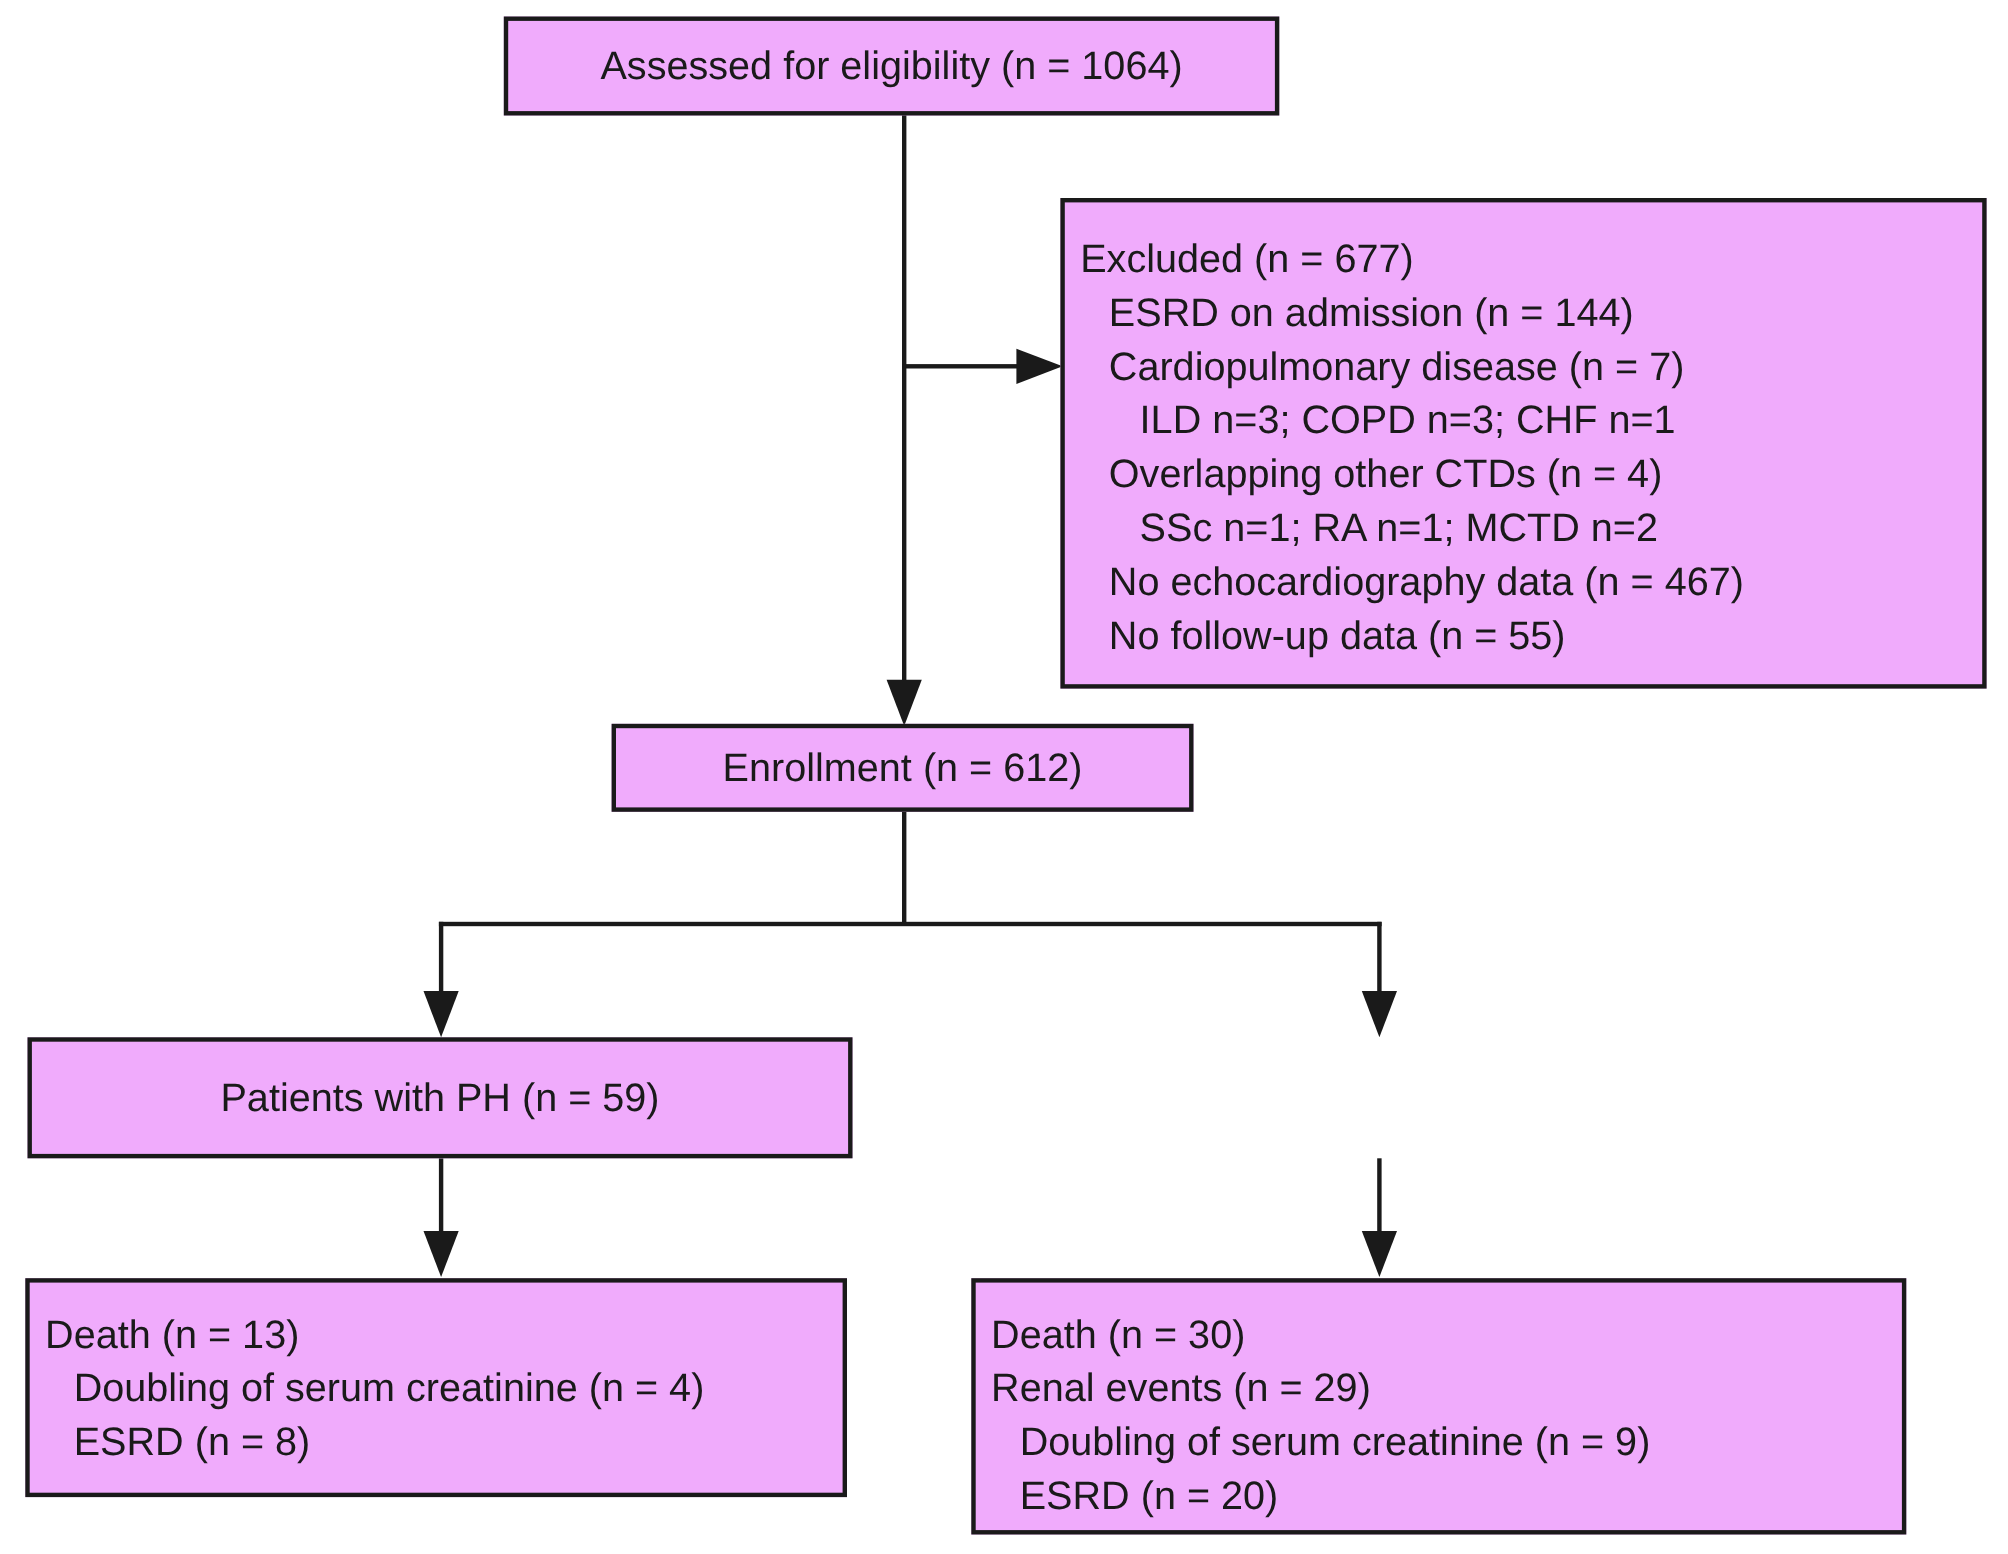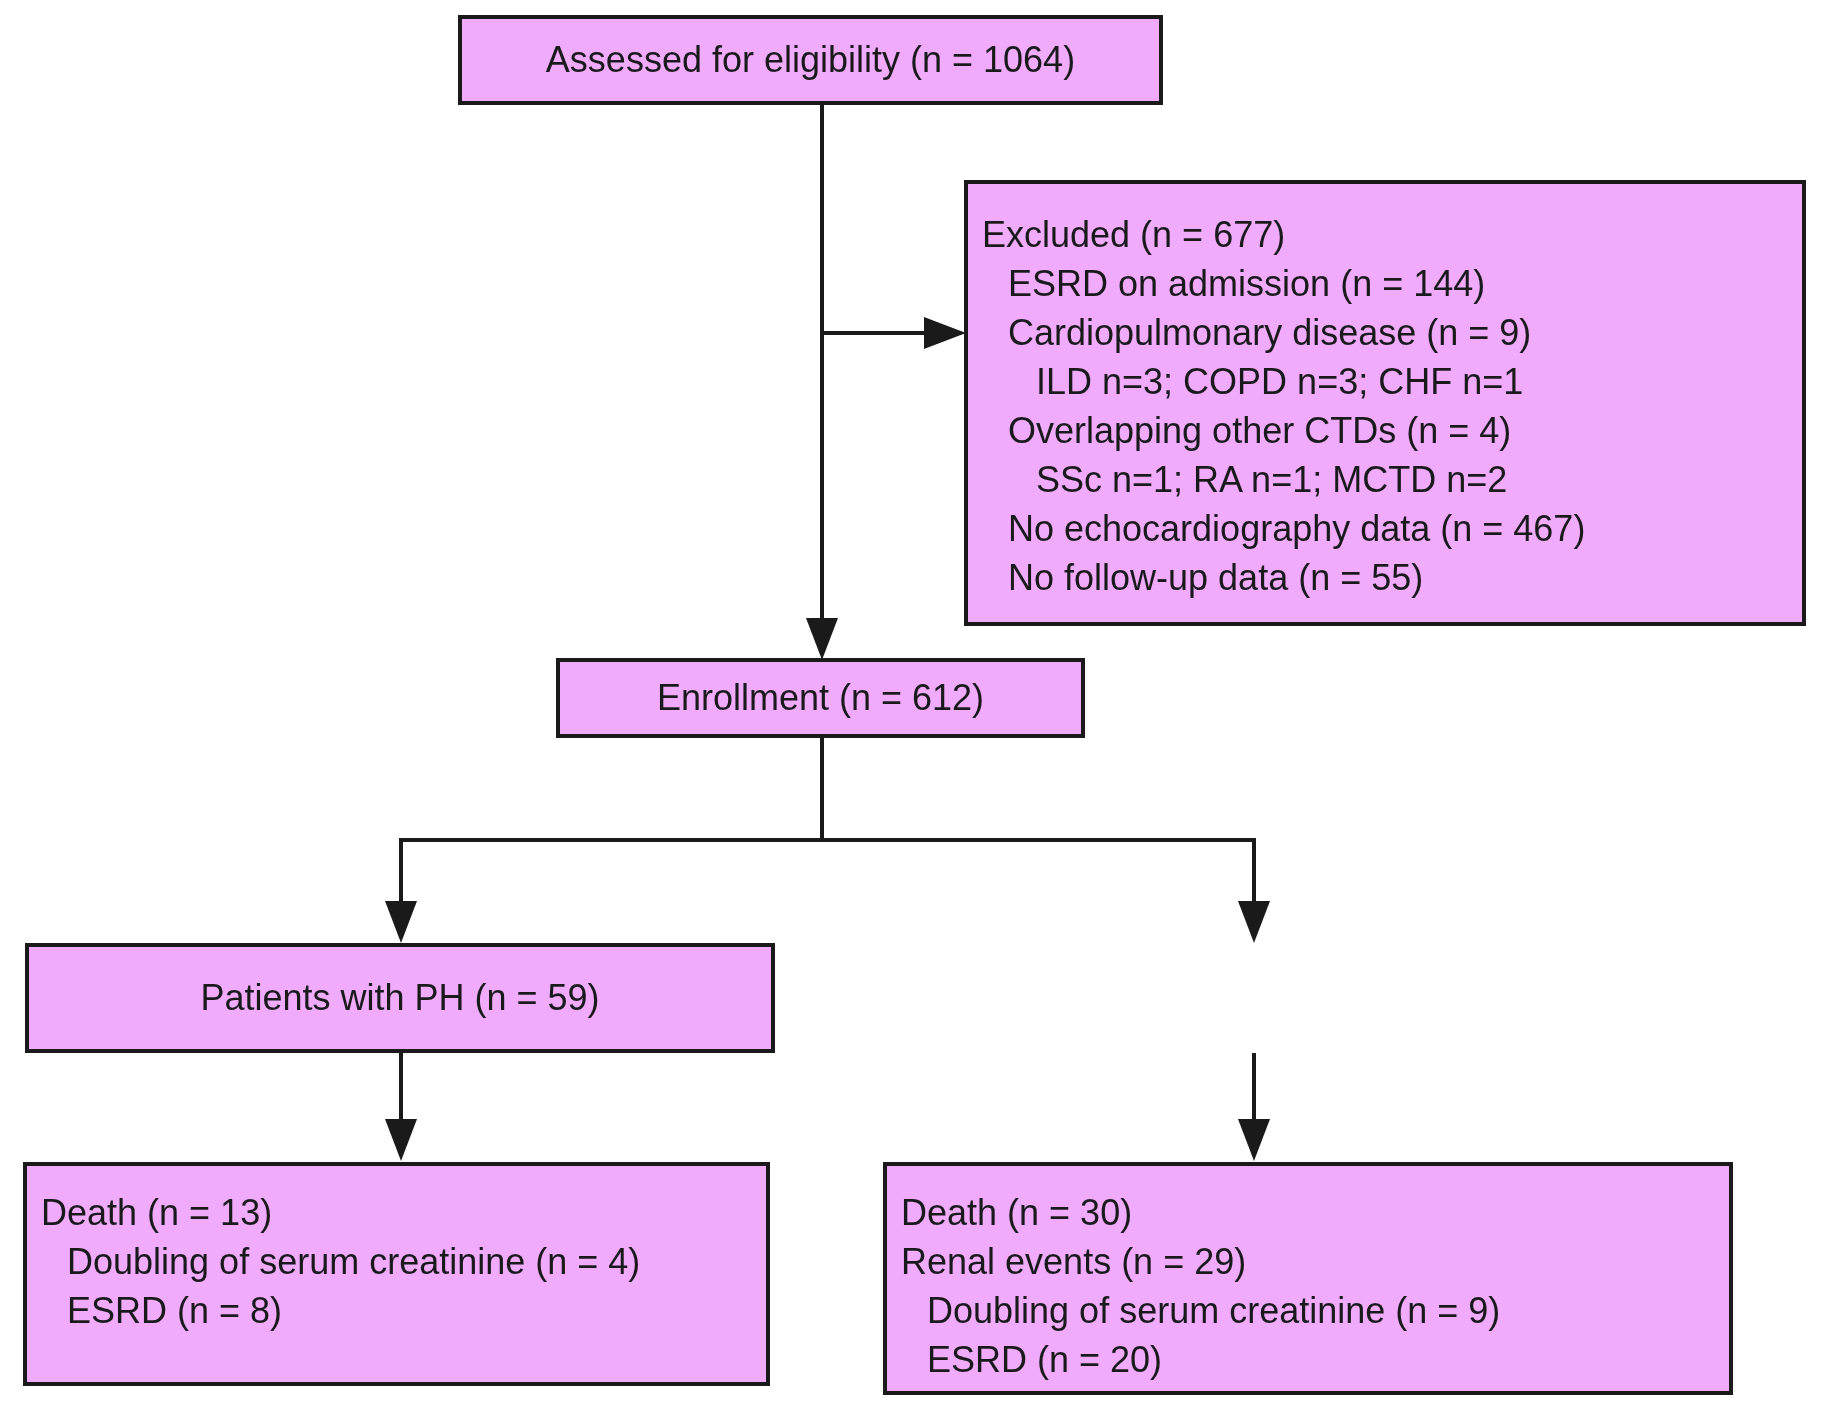--- a/index.html
+++ b/index.html
@@ -87,38 +87,38 @@
   <div class="line" style="left:1252px; top:1053px; width:4px; height:68px;"></div>
   <div class="arrow down" style="left:1238px; top:1119px;"></div>
 
   <div class="box center" style="left:458px; top:15px; width:705px; height:90px;">
     <span>Assessed for eligibility (n = 1064)</span>
   </div>
 
   <div class="box list" style="left:964px; top:180px; width:842px; height:446px;">
       <div class="tline indent-0">Excluded (n = 677)</div>
       <div class="tline indent-1">ESRD on admission (n = 144)</div>
-      <div class="tline indent-1">Cardiopulmonary disease (n = 9)</div>
+      <div class="tline indent-1">Cardiopulmonary disease (n = 7)</div>
       <div class="tline indent-2">ILD n=3; COPD n=3; CHF n=1</div>
       <div class="tline indent-1">Overlapping other CTDs (n = 4)</div>
       <div class="tline indent-2">SSc n=1; RA n=1; MCTD n=2</div>
       <div class="tline indent-1">No echocardiography data (n = 467)</div>
       <div class="tline indent-1">No follow-up data (n = 55)</div>
     </div>
 
   <div class="box center" style="left:556px; top:658px; width:529px; height:80px;">
     <span>Enrollment (n = 612)</span>
   </div>
 
   <div class="box center" style="left:25px; top:943px; width:750px; height:110px;">
     <span>Patients with PH (n = 59)</span>
   </div>
 
 
-  <div class="box list" style="left:23px; top:1162px; width:747px; height:224px; padding-top:22px;">
+  <div class="box list" style="left:23px; top:1162px; width:747px; height:199px; padding-top:22px;">
       <div class="tline indent-0">Death (n = 13)</div>
       <div class="tline indent-1">Doubling of serum creatinine (n = 4)</div>
       <div class="tline indent-1">ESRD (n = 8)</div>
     </div>
 
   <div class="box list" style="left:883px; top:1162px; width:850px; height:233px; padding-top:22px;">
       <div class="tline indent-0">Death (n = 30)</div>
       <div class="tline indent-0">Renal events (n = 29)</div>
       <div class="tline indent-1">Doubling of serum creatinine (n = 9)</div>
       <div class="tline indent-1">ESRD (n = 20)</div>

